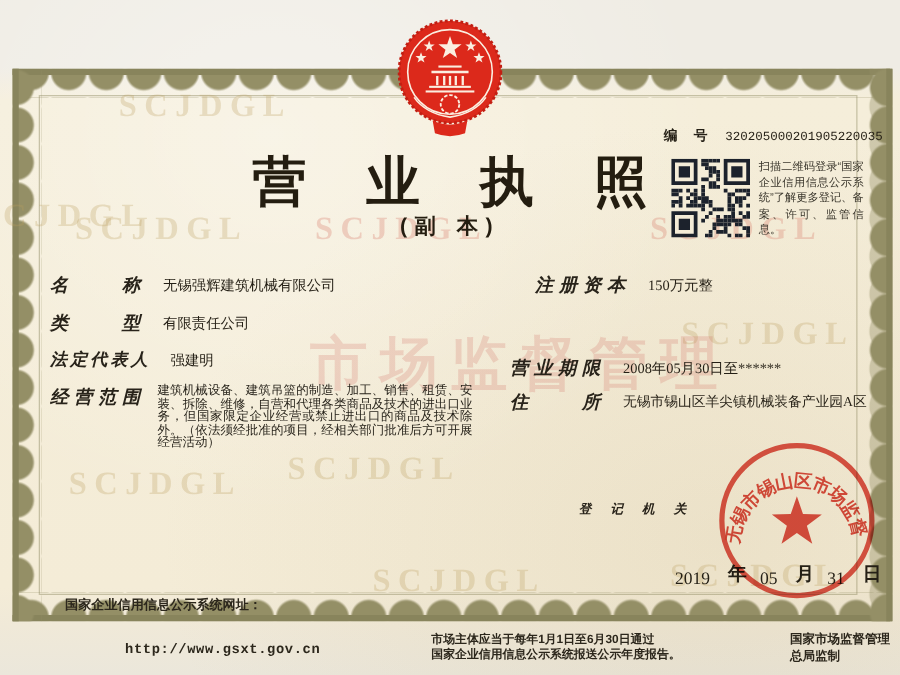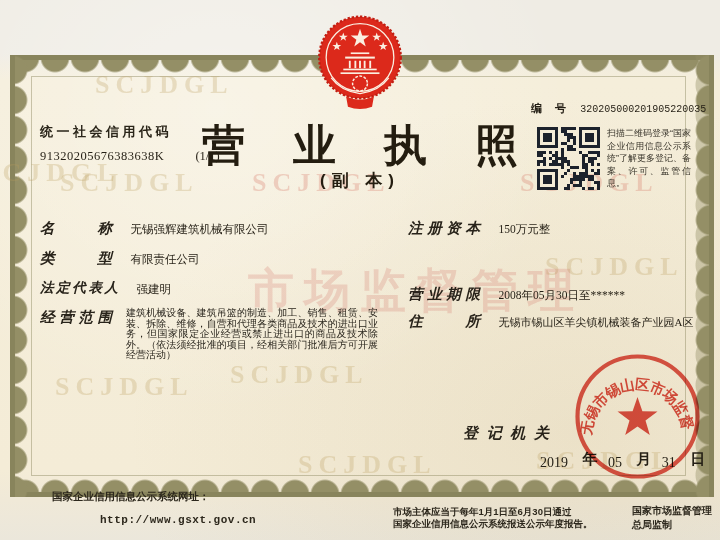--- a/index.html
+++ b/index.html
@@ -84,37 +84,37 @@
   .row { position:absolute; white-space:nowrap; }
   .row .flabel { width:72px; }
   .lab5 { letter-spacing:0; font-size:13.5px !important; width:78px !important; }
   .val-sm { font-size:11.5px; margin-left:14px; }
   .scope-row { position:absolute; left:40px; top:308px; width:345px; white-space:normal; }
   .scope-row .flabel { width:72px; }
   .scope-val { display:inline-block; width:252px; margin-left:14px; font-size:10px;
     line-height:10.5px; text-align:justify; vertical-align:top; font-family:"Liberation Serif", serif; }
 
   .authority-row { position:absolute; left:463px; top:400px; }
-  .authority-row .flabel { width:86px; font-size:15px;margin-top:24px; }
+  .authority-row .flabel { width:86px; font-size:10px; }
 
   .date-row { position:absolute; left:540px; top:450px; white-space:nowrap; color:#241f15; }
   .d-num { font-family:"Liberation Serif", serif; font-size:14px; position:relative; top:3px; }
   .d-unit { font-weight:bold; font-size:15px; margin:0 6px 0 10px; }
 
   
   .seal { position:absolute; left:565px; top:344px; width:145px; height:145px; pointer-events:none;
     mix-blend-mode:multiply; opacity:.92; }
   .emblem { position:absolute; left:318px; top:13px; width:84px; height:102px; }
 
   
-  .foot-left { position:absolute; left:8px; top:490px; font-size:10.5px; font-weight:bold; color:#2c271c;padding-left:44px; }
+  .foot-left { position:absolute; left:8px; top:477px; font-size:10.5px; font-weight:bold; color:#2c271c;padding-left:44px; }
   .foot-url { position:absolute; left:100px; top:514px; font-size:11px; font-weight:bold;
     font-family:"Liberation Mono", monospace; color:#2c271c; letter-spacing:.5px; }
   .foot-mid { position:absolute; left:345px; top:506px; font-size:9.5px; line-height:11.5px;
-    font-weight:bold; color:#2c271c;margin-left:48px; }
+    font-weight:bold; color:#2c271c; }
   .foot-right { position:absolute; left:594px; top:504px; font-size:10px; font-weight:bold; color:#2c271c;padding-left:38px; }
 </style>
 </head>
 <body>
 
 <div class="scan">
   <div class="paper"></div>
 
   <div class="b b-top"></div>
   <div class="b b-bottom"></div>
@@ -150,27 +150,20 @@
     <rect x="44" y="51.5" width="2" height="8" fill="#fbeee0"></rect>
     <rect x="49" y="51.5" width="2" height="8" fill="#fbeee0"></rect>
     <rect x="55" y="51.5" width="2" height="8" fill="#fbeee0"></rect>
     <rect x="27" y="60" width="36" height="1.8" fill="#fbeee0"></rect>
     <rect x="24" y="64" width="42" height="1.8" fill="#fbeee0"></rect>
     <circle cx="45" cy="76" r="8" fill="none" stroke="#fbeee0" stroke-width="1.6" stroke-dasharray="3 1.6"></circle>
     <path d="M14 70 Q24 84 45 87 Q66 84 76 70" fill="none" stroke="#fbeee0" stroke-width="1.4"></path>
     <path d="M30 90 Q45 97 60 90 L58 101 Q45 106 32 101 Z" fill="#dc291b"></path>
   </svg>
 
-  <div class="credit-block">
-    <div class="credit-label">统一社会信用代码</div>
-    <div class="credit-row">
-      <span class="credit-code">91320205676383638K</span>
-      <span class="page-ind">(1/1)</span>
-    </div>
-  </div>
 
   <div class="title">营 业 执 照</div>
   <div class="subtitle">(副  本)</div>
 
   <div class="serial-row">
     <span class="serial-label">编 号</span>
     <span class="serial-num">320205000201905220035</span>
   </div>
 
   <svg class="qr-box" viewBox="0 0 63 63">
@@ -320,21 +313,21 @@
     <span class="fvalue val-sm">有限责任公司</span>
   </div>
   <div class="row" style="left:40px; top:279px;">
     <span class="flabel lab5">法定代表人</span>
     <span class="fvalue val-sm">强建明</span>
   </div>
   <div class="scope-row">
     <span class="flabel">经营范围</span><span class="scope-val">建筑机械设备、建筑吊篮的制造、加工、销售、租赁、安装、拆除、维修，自营和代理各类商品及技术的进出口业务，但国家限定企业经营或禁止进出口的商品及技术除外。（依法须经批准的项目，经相关部门批准后方可开展经营活动）</span>
   </div>
 
-  <div class="row" style="left:408px; top:219px;">
+  <div class="row" style="left:428px; top:219px;">
     <span class="flabel">注册资本</span>
     <span class="fvalue val-sm">150万元整</span>
   </div>
   <div class="row" style="left:408px; top:285px;">
     <span class="flabel">营业期限</span>
     <span class="fvalue val-sm">2008年05月30日至******</span>
   </div>
   <div class="row" style="left:408px; top:312px;">
     <span class="flabel">住所</span>
     <span class="fvalue val-sm" style="font-size:11px;margin-top:44px;">无锡市锡山区羊尖镇机械装备产业园A区</span>

